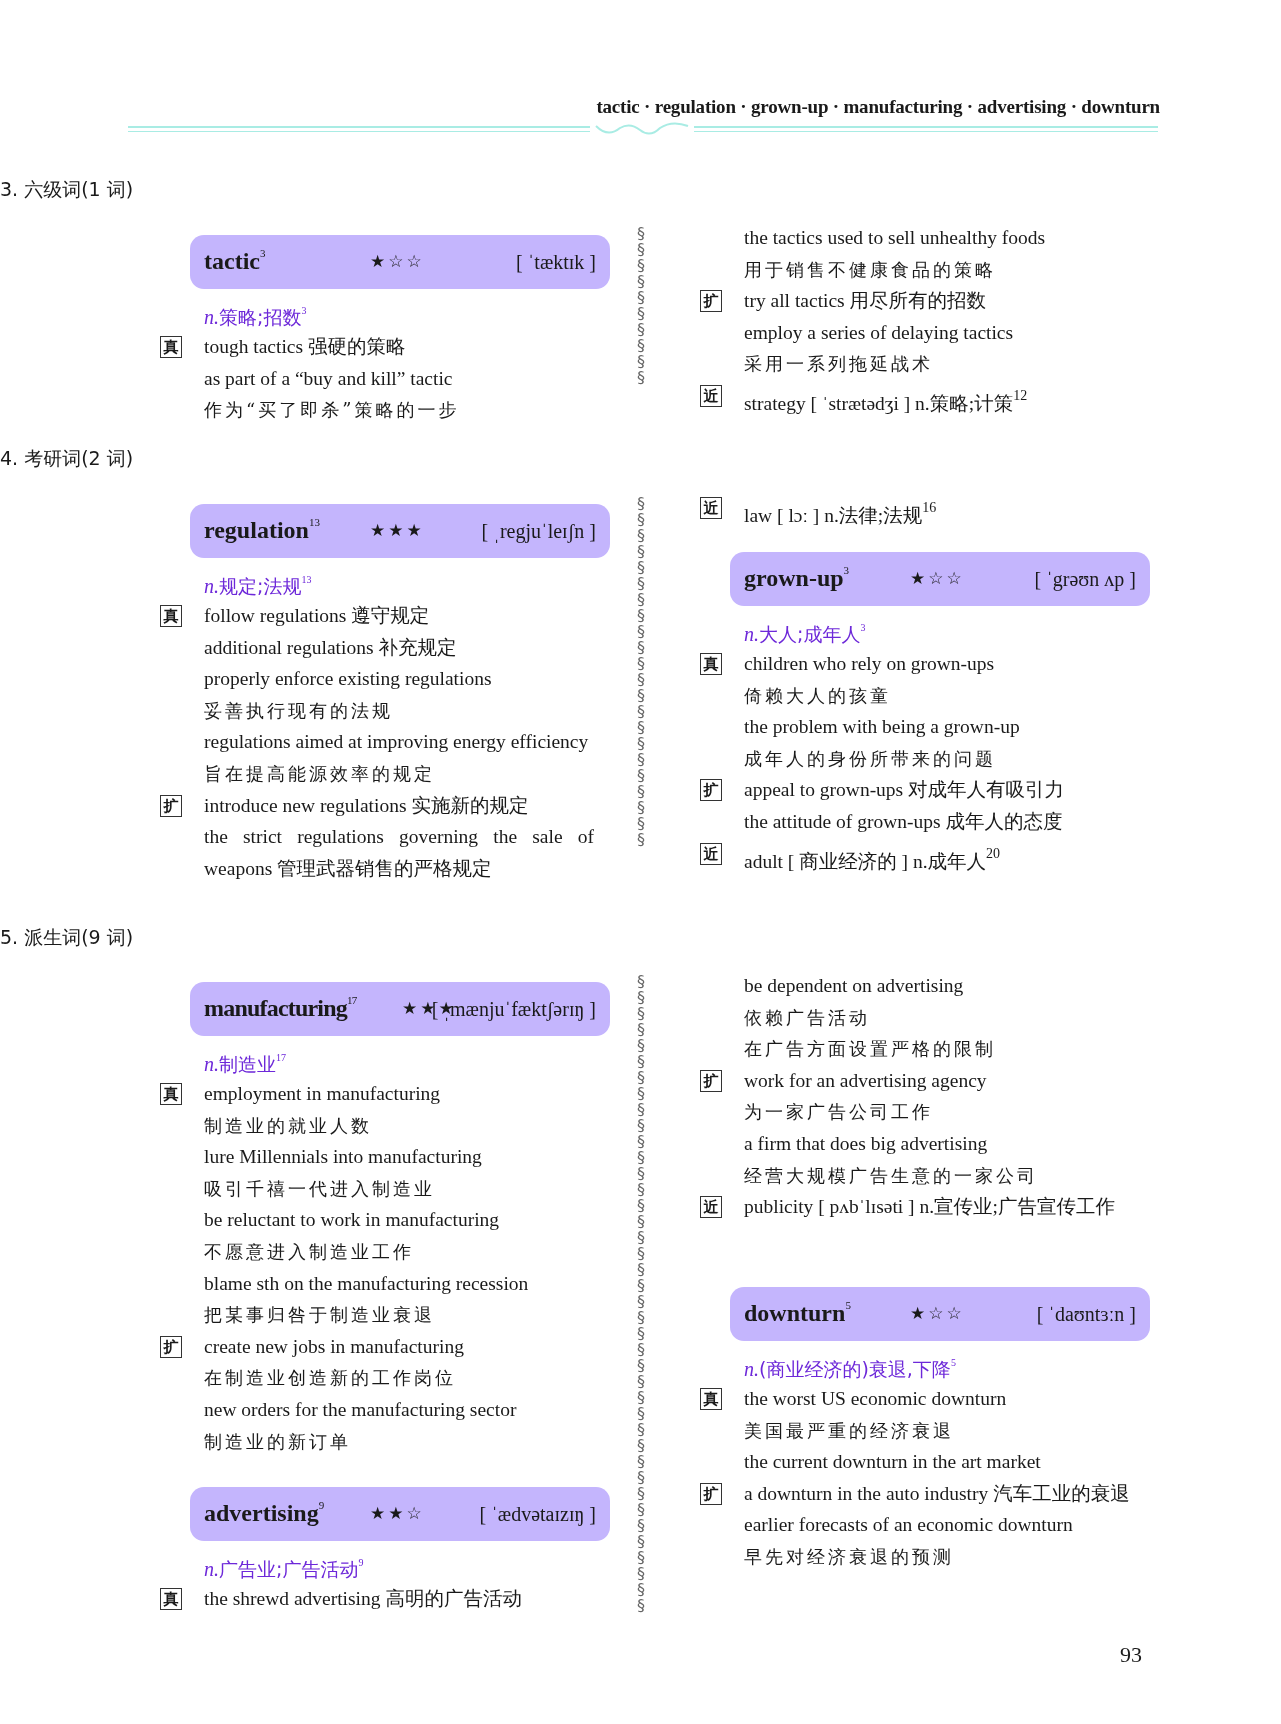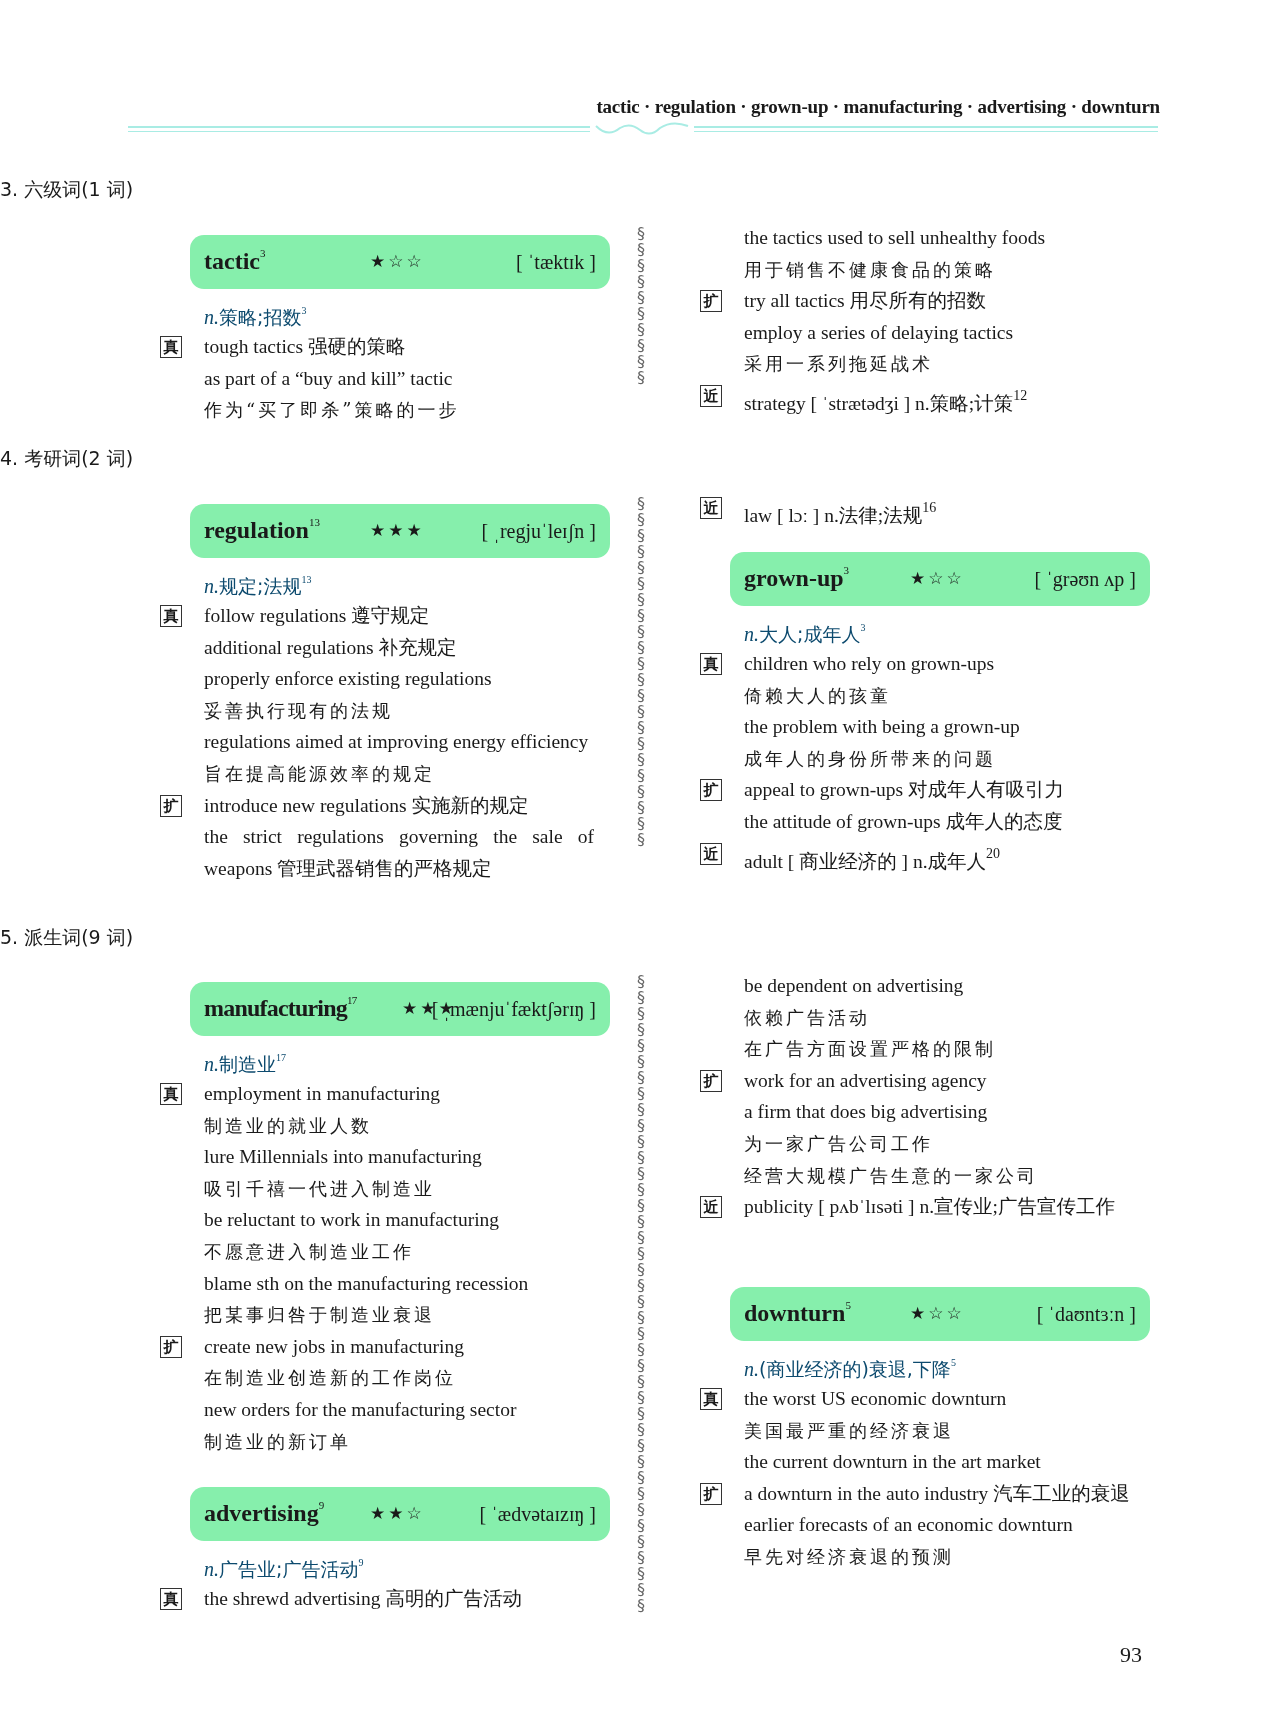--- a/index.html
+++ b/index.html
@@ -7,26 +7,26 @@
          font-family:"Liberation Serif","DejaVu Serif",serif; color:#1a1a1a; }
   .header { position:absolute; left:0; top:96px; width:1160px; text-align:right;
             font-weight:bold; font-size:19px; letter-spacing:-0.2px; }
   .rule { position:absolute; top:126px; left:128px; width:1030px; height:8px; }
   .rule .l1, .rule .l2 { position:absolute; left:0; right:0; height:2px; background:#a9ece4; }
   .rule .l1 { top:0; } .rule .l2 { top:5px; height:1px; }
   .rule .orn { position:absolute; left:462px; top:-4px; width:104px; height:16px; background:#fff; }
   .section-title { position:absolute; left:0; width:1281px; text-align:left;
                    font-family:"DejaVu Sans",sans-serif; font-size:19px; }
   .col { position:absolute; width:440px; font-size:19.5px; }
-  .card { background:#86efac; border-radius:14px; height:54px; position:relative; margin-left:30px; width:420px; }
+  .card { background:#c4b5fd; border-radius:14px; height:54px; position:relative; margin-left:30px; width:420px; }
   .card .word { position:absolute; left:14px; top:12px; font-weight:bold; font-size:24px; }
   .card .word sup { font-size:11px; font-weight:normal; vertical-align:12px; }
   .card .stars { position:absolute; left:180px; top:16px; font-family:"DejaVu Sans",sans-serif; font-size:17px; letter-spacing:3px; }
   .card .phon { position:absolute; right:14px; top:16px; font-size:20px; }
-  .def { margin-left:44px; margin-top:16px; color:#0c4a6e; font-family:"DejaVu Sans",sans-serif; font-size:19px; }
+  .def { margin-left:44px; margin-top:16px; color:#6d28d9; font-family:"DejaVu Sans",sans-serif; font-size:19px; }
   .def i { font-family:"Liberation Serif",serif; font-size:20px; }
   .def sup { font-size:10px; vertical-align:10px; font-family:"Liberation Serif",serif; }
   .line { position:relative; padding-left:44px; height:31.6px; line-height:31.6px; white-space:nowrap; }
   .line.zh { font-family:"DejaVu Serif",serif; font-size:18px; letter-spacing:3px; }
   .tag { position:absolute; left:0; top:5px; width:20px; height:20px; border:1.5px solid #333; font-family:"DejaVu Sans",sans-serif;
          font-size:15px; line-height:20px; text-align:center; font-weight:bold; }
   .line sup { font-size:14px; vertical-align:10px; }
   .just { text-align:justify; text-align-last:justify; padding-right:6px; }
   .divider { position:absolute; left:634px; width:14px; }
   .divider span { display:block; height:16px; font-size:16px; line-height:16px; color:#666; font-family:"DejaVu Sans",sans-serif; text-align:center; }
@@ -219,22 +219,22 @@
     <span>§</span>
     <span>§</span>
     <span>§</span>
 </div>
 
 <div class="col" style="left:700px; top:970px">
   <div class="line">be dependent on advertising</div>
   <div class="line zh">依赖广告活动</div>
   <div class="line zh">在广告方面设置严格的限制</div>
   <div class="line"><span class="tag">扩</span><span>work for an advertising agency</span></div>
+  <div class="line zh">为一家广告公司工作</div>
   <div class="line">a firm that does big advertising</div>
-  <div class="line zh">为一家广告公司工作</div>
   <div class="line zh">经营大规模广告生意的一家公司</div>
   <div class="line"><span class="tag">近</span><span>publicity [ pʌbˈlɪsəti ] n.宣传业;广告宣传工作</span></div>
 </div>
 
 <div class="col" style="left:700px; top:1287px">
   <div class="card">
     <span class="word"><span>downturn</span><sup>5</sup></span>
     <span class="stars">★☆☆</span>
     <span class="phon">[ ˈdaʊntɜːn ]</span>
   </div>

